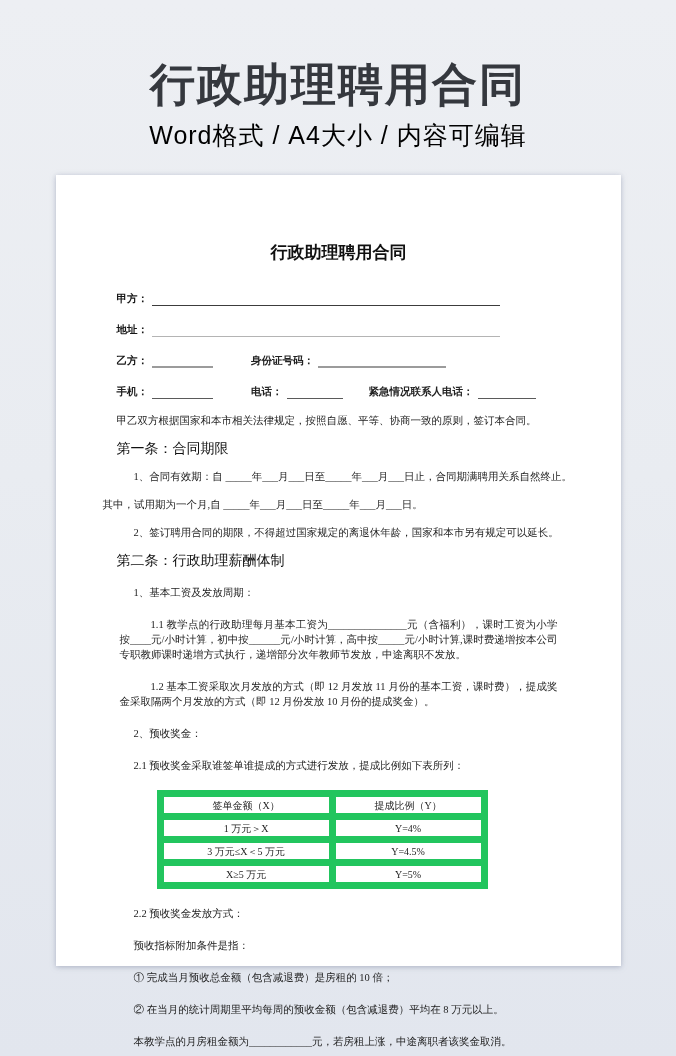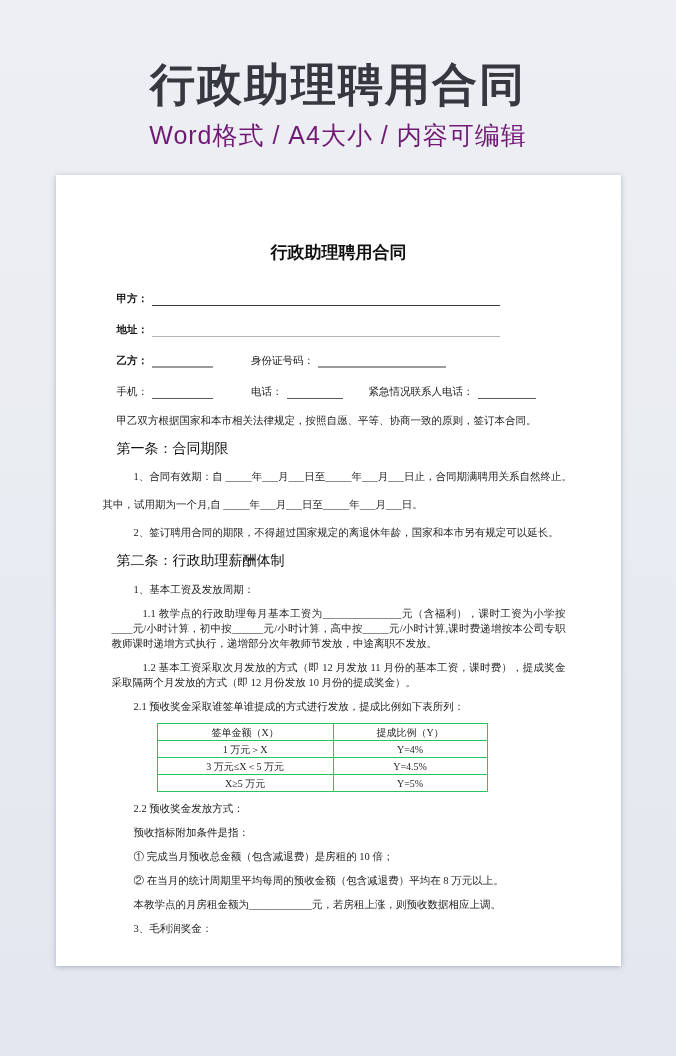--- a/index.html
+++ b/index.html
@@ -9,39 +9,39 @@
     font-family:"Liberation Sans",sans-serif;
   }
   
   .banner{text-align:center;padding-top:60px;}
   .banner-title{
     margin:0;font-size:45px;line-height:50px;font-weight:800;
     color:#35383e;letter-spacing:2px;
     font-family:"Liberation Sans",sans-serif;
   }
   .banner-sub{
-    margin:11px 0 15px;font-size:25px;line-height:28px;color:#701a75;
+    margin:11px 0 15px;font-size:25px;line-height:28px;color:#000000;
     letter-spacing:1px;
   }
   
   .sheet{
     width:565px;height:791px;margin:26px auto 0;background:#ffffff;
     box-shadow:0 1px 5px rgba(125,135,160,.55);
     box-sizing:border-box;padding:68px 46px 0 47px;
     color:#1d1d1d;font-size:10.5px;line-height:14px;
     font-family:"Liberation Serif",serif;
   }
   .doc-title{
     margin:0 0 25px;text-align:center;font-size:17px;line-height:20px;
     font-weight:bold;color:#101010;font-family:"Liberation Sans",sans-serif;
   }
   
   .frow{display:flex;align-items:flex-end;height:18px;margin:0 0 13px 14px;white-space:nowrap;}
   .lbl{font-weight:bold;color:#161616;}
-  .lbl.r{font-weight:normal;color:#222;}
+  .lbl.r{font-weight:bold;color:#222;}
   .blank{display:inline-block;height:14px;border-bottom:1px solid #5a5a5a;margin-left:4px;}
   .b-dark{border-bottom-color:#3c3c3c;}
   .b-light{border-bottom-color:#b4b4b4;}
   .b-gray{border-bottom:2px solid #9b9b9b;height:13px;}
   .w-main{width:348px;}
   .w-s{width:61px;}
   .w-id{width:128px;}
   .w-tel{width:56px;}
   .w-em{width:58px;}
   .ml38{margin-left:38px;}
@@ -49,29 +49,29 @@
   
   .intro{margin:15px 0 0 14px;}
   .sec-h{
     margin:13px 0 0 14px;font-size:14px;font-weight:normal;color:#101010;
     font-family:"Liberation Sans",sans-serif;line-height:15px;
   }
   .item{margin:14px 0 0 31px;line-height:14px;}
   .item.flush{margin-left:0;}
   
   .dense{margin-top:14px;line-height:15px;}
-  .dense p{margin:9px;}
+  .dense p{margin:17px;}
   .dense .sub{margin-left:31px;}
   .dense .para{text-indent:31px;text-align:justify;}
   .ctable{
     border-collapse:collapse;margin:4px 0 4px 54px;width:331px;
     font-size:10px;color:#1d1d1d;
   }
   .ctable th,.ctable td{
-    border:1px solid #22c55e;font-weight:normal;text-align:center;
+    border:7px solid #22c55e;font-weight:normal;text-align:center;
     height:14px;line-height:13px;padding:1px 2px;margin-top:12px;
   }
 </style>
 </head>
 <body>
 
 <div>
 
   <header class="banner">
     <h1 class="banner-title">行政助理聘用合同</h1>
@@ -114,20 +114,21 @@
     <p class="item">1、合同有效期：自 _____年___月___日至_____年___月___日止，合同期满聘用关系自然终止。</p>
     <p class="item flush">其中，试用期为一个月,自 _____年___月___日至_____年___月___日。</p>
     <p class="item">2、签订聘用合同的期限，不得超过国家规定的离退休年龄，国家和本市另有规定可以延长。</p>
 
     <h3 class="sec-h">第二条：行政助理薪酬体制</h3>
 
     <div class="dense">
       <p class="sub">1、基本工资及发放周期：</p>
       <p class="para">1.1 教学点的行政助理每月基本工资为_______________元（含福利），课时工资为小学按____元/小时计算，初中按______元/小时计算，高中按_____元/小时计算,课时费递增按本公司专职教师课时递增方式执行，递增部分次年教师节发放，中途离职不发放。</p>
       <p class="para">1.2 基本工资采取次月发放的方式（即 12 月发放 11 月份的基本工资，课时费），提成奖金采取隔两个月发放的方式（即 12 月份发放 10 月份的提成奖金）。</p>
+      <p class="sub">2、预收奖金：</p>
       <p class="sub">2.1 预收奖金采取谁签单谁提成的方式进行发放，提成比例如下表所列：</p>
 
       <table class="ctable">
         <tbody>
           <tr>
             <th>签单金额（X）</th>
             <th>提成比例（Y）</th>
           </tr>
           <tr>
             <td>1 万元＞X</td>
@@ -141,18 +142,18 @@
             <td>X≥5 万元</td>
             <td>Y=5%</td>
           </tr>
         </tbody>
       </table>
 
       <p class="sub">2.2 预收奖金发放方式：</p>
       <p class="sub">预收指标附加条件是指：</p>
       <p class="sub">① 完成当月预收总金额（包含减退费）是房租的 10 倍；</p>
       <p class="sub">② 在当月的统计周期里平均每周的预收金额（包含减退费）平均在 8 万元以上。</p>
-      <p class="sub">本教学点的月房租金额为____________元，若房租上涨，则预收数据相应上调。</p>
+      <p class="sub">本教学点的月房租金额为____________元，若房租上涨，中途离职者该奖金取消。</p>
       <p class="sub">3、毛利润奖金：</p>
     </div>
 
   </section>
 </div>
 
 </body></html>

